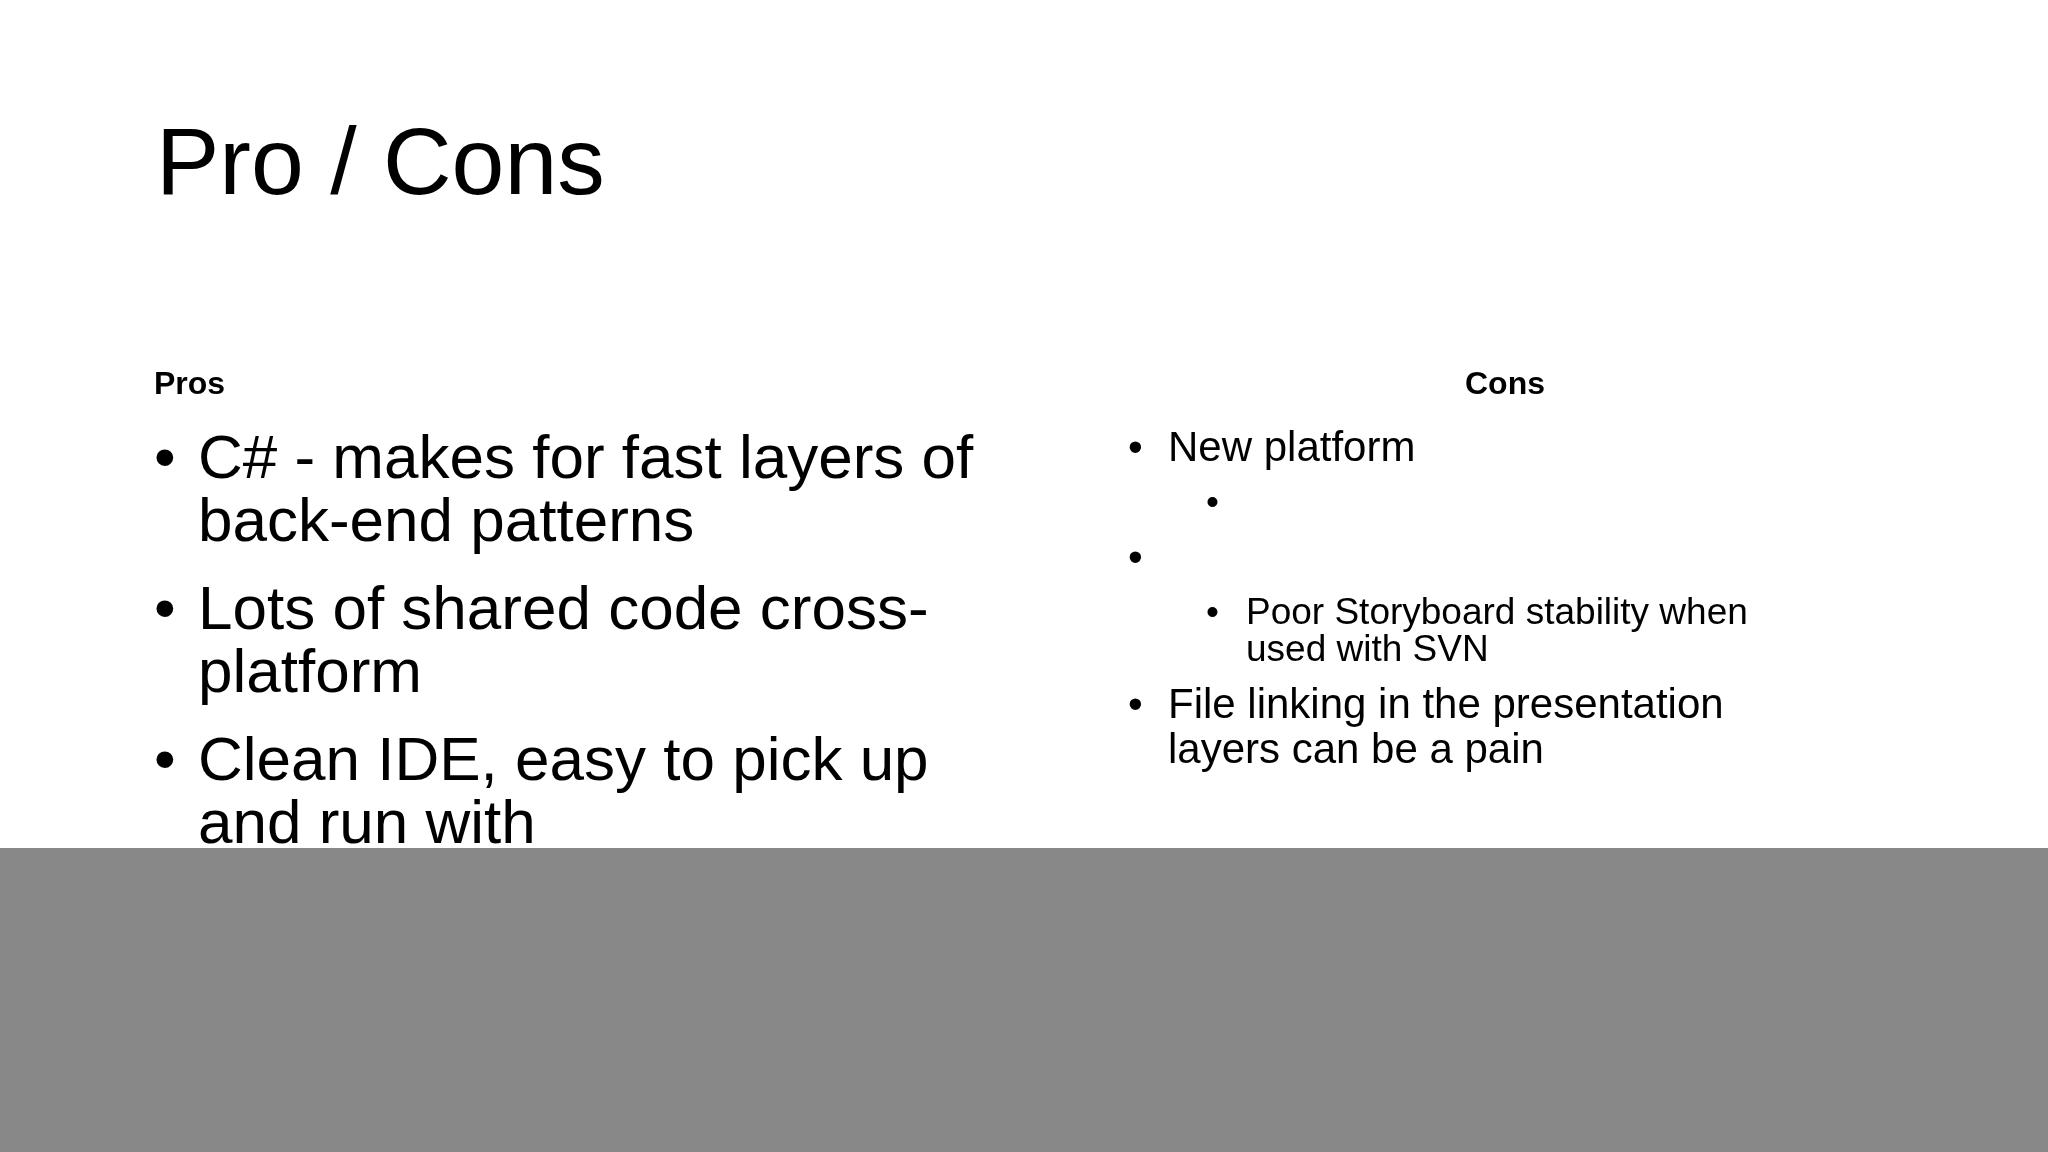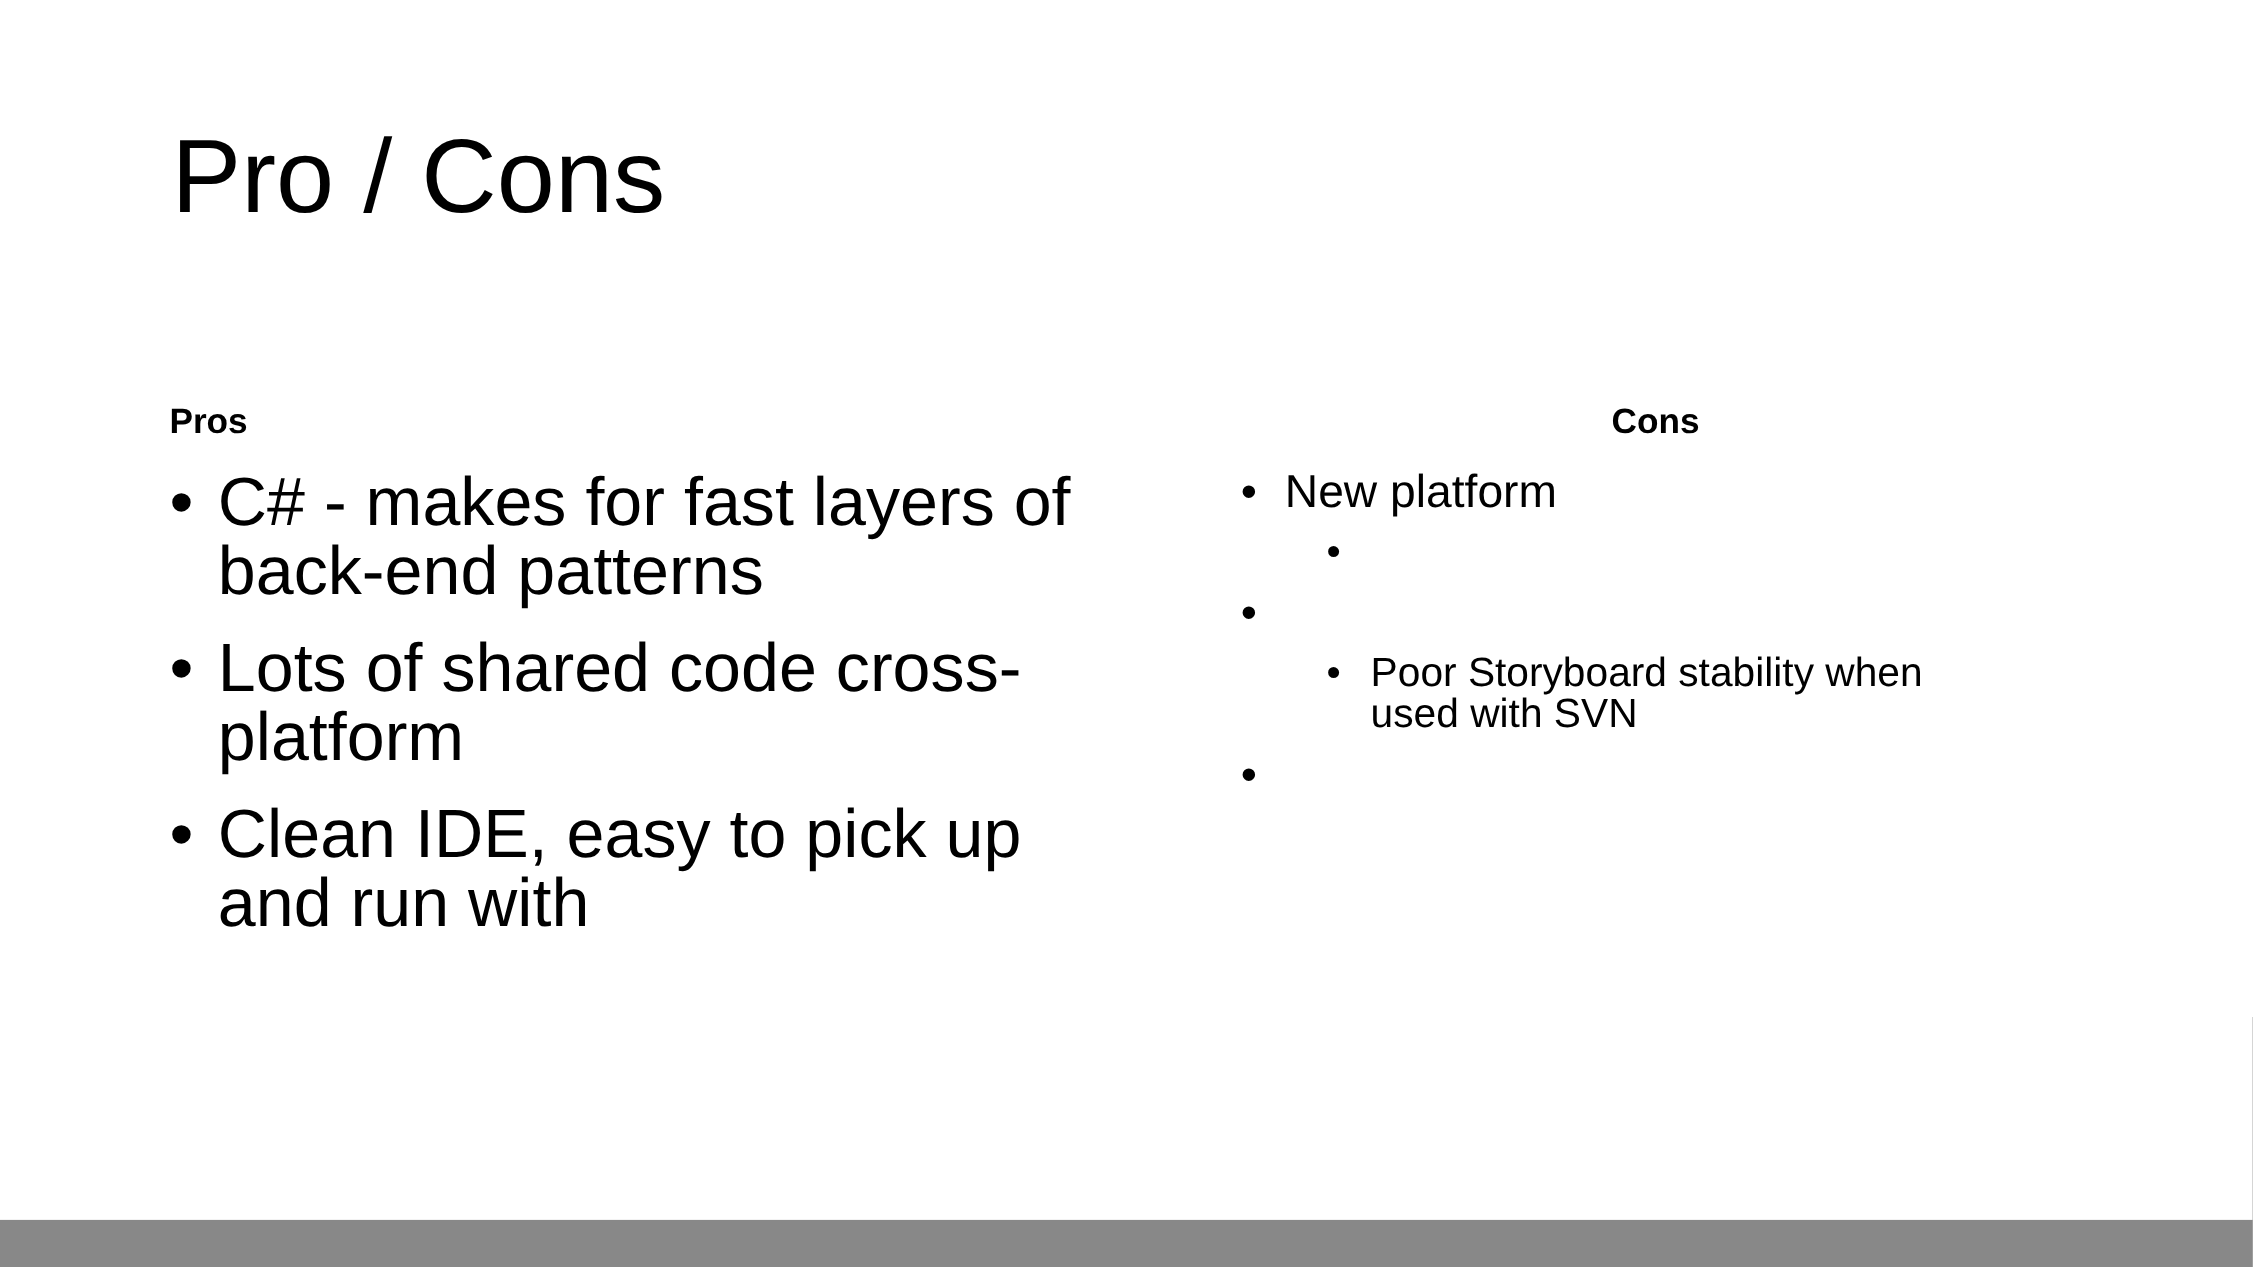--- a/index.html
+++ b/index.html
@@ -3,21 +3,21 @@
 <meta charset="utf-8">
 <style>
   html, body {
     margin: 0;
     padding: 0;
     background: #888;
   }
   .slide {
     position: relative;
     width: 2048px;
-    height: 1109px;
+    height: 848px;
     background: #ffffff;
     color: #000000;
     font-family: "Liberation Sans", "DejaVu Sans", sans-serif;
     overflow: hidden;
   }
   .title {
     position: absolute;
     left: 156px;
     top: 112px;
     margin: 0;
@@ -116,16 +116,18 @@
     <div class="item lvl1">
       <span class="bullet">•</span>
     </div>
     <div class="item lvl2">
       <span class="bullet">•</span>
       <span class="text">Poor Storyboard stability when
 used with SVN</span>
     </div>
     <div class="item lvl1">
       <span class="bullet">•</span>
+      <span class="text">File linking in the presentation
+layers can be a pain</span>
     </div>
   </section>
 
 </div>
 
 </body></html>

